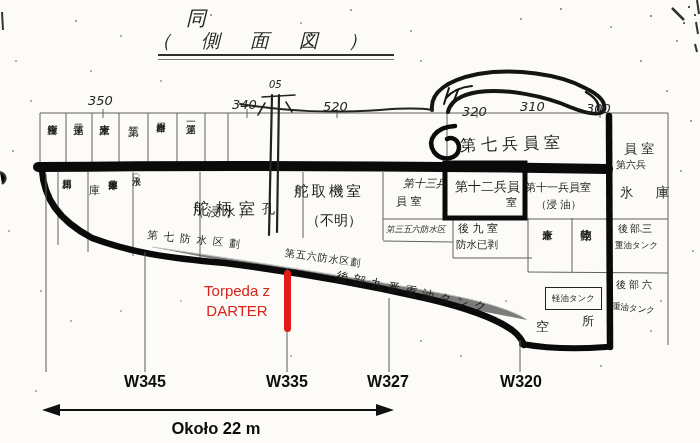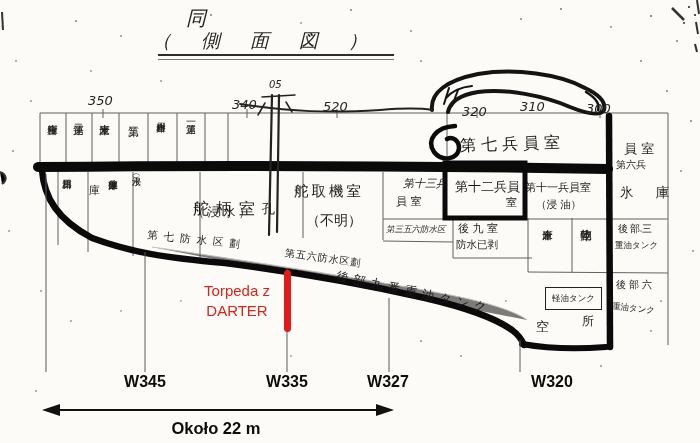--- a/index.html
+++ b/index.html
@@ -184,17 +184,17 @@
   <div class="abs jp" style="left:338px;top:268px;font-size:12.5px;letter-spacing:5px;transform:rotate(12deg);transform-origin:left top;">後部九番重油タンク</div>
 
   <div class="abs pl red" style="left:176px;top:281px;width:122px;text-align:center;font-size:15px;line-height:20px;">
     <div>Torpeda z</div>
     <div>DARTER</div>
   </div>
 
   <div class="abs pl ctr" style="left:145px;top:373px;font-size:16px;">W345</div>
   <div class="abs pl ctr" style="left:287px;top:373px;font-size:16px;">W335</div>
   <div class="abs pl ctr" style="left:388px;top:373px;font-size:16px;">W327</div>
-  <div class="abs pl ctr" style="left:521px;top:373px;font-size:16px;margin-left:31px;">W320</div>
+  <div class="abs pl ctr" style="left:521px;top:373px;font-size:16px;">W320</div>
 
   <div class="abs pl ctr" style="left:216px;top:419px;font-size:16.5px;">Około 22 m</div>
 
 </div>
 
 </body></html>

